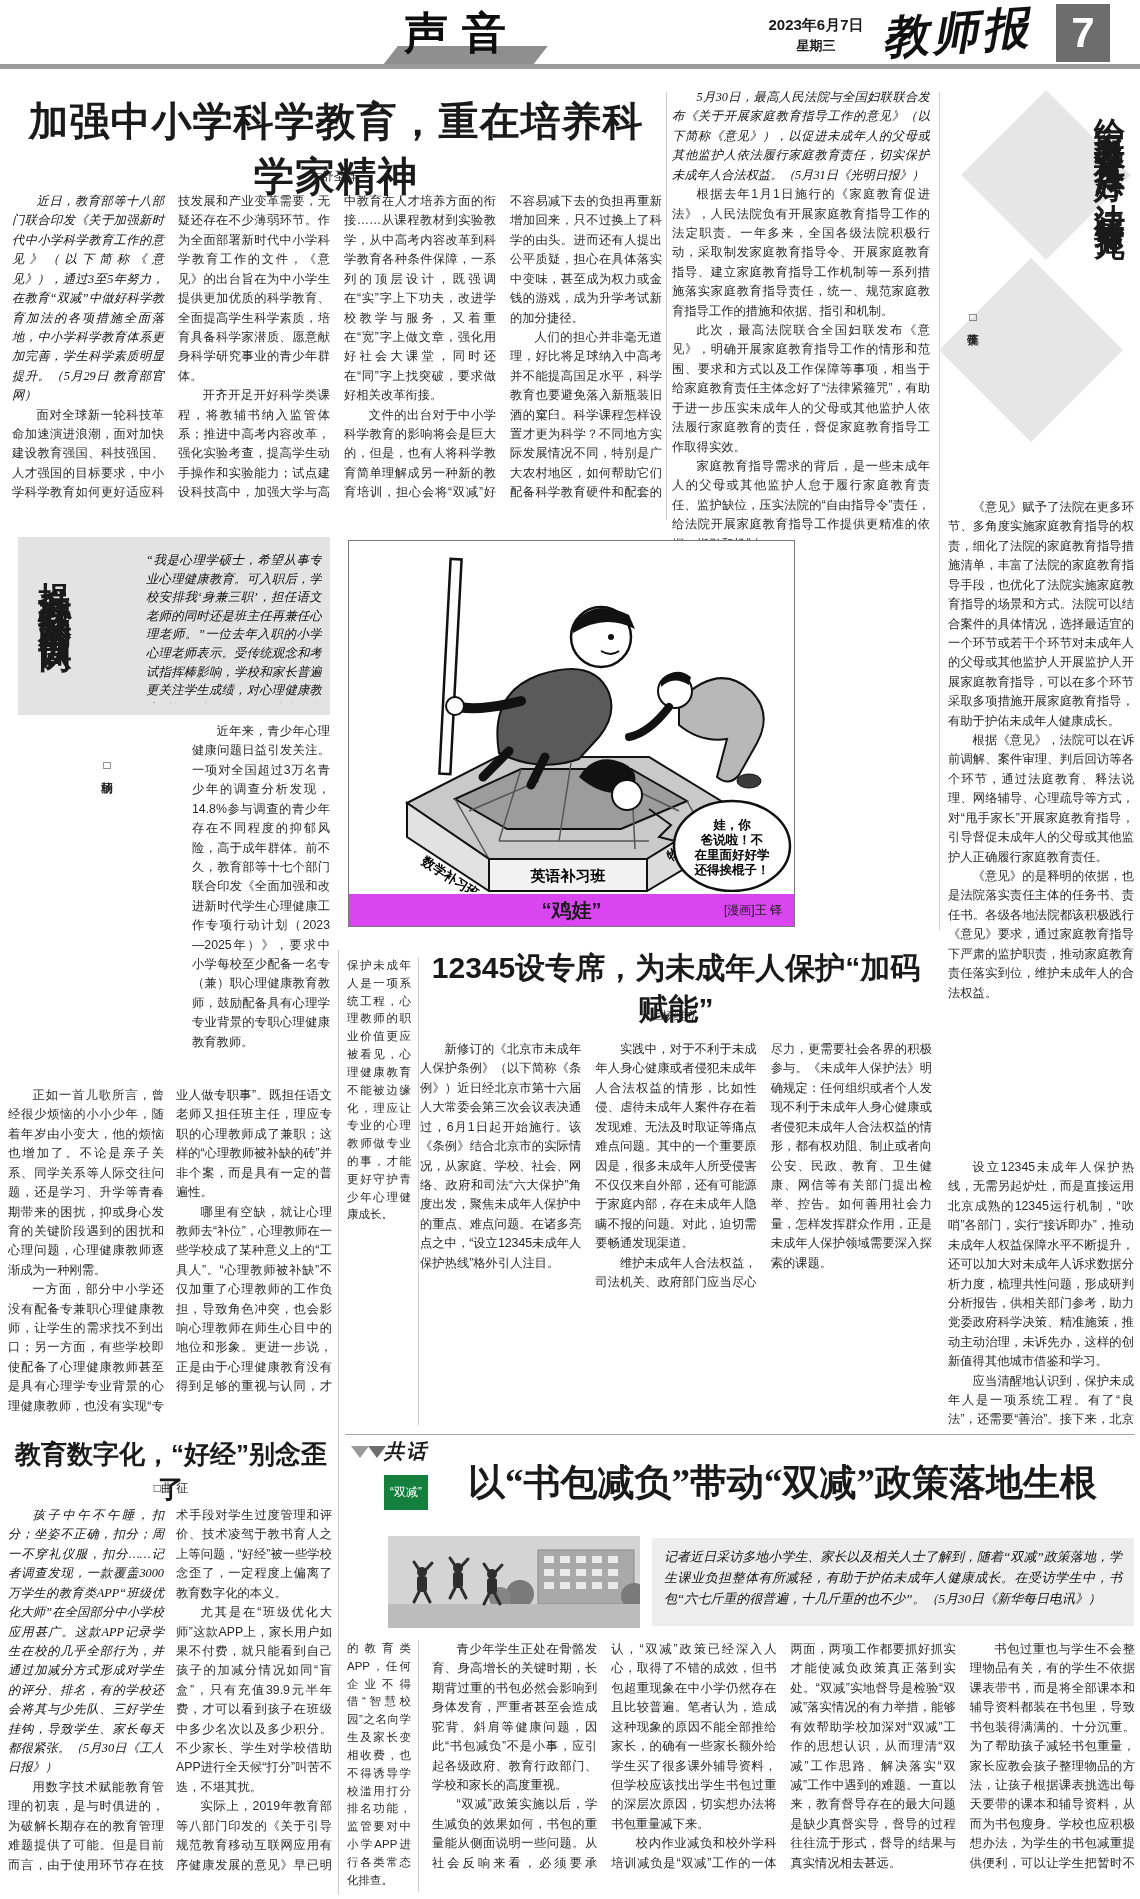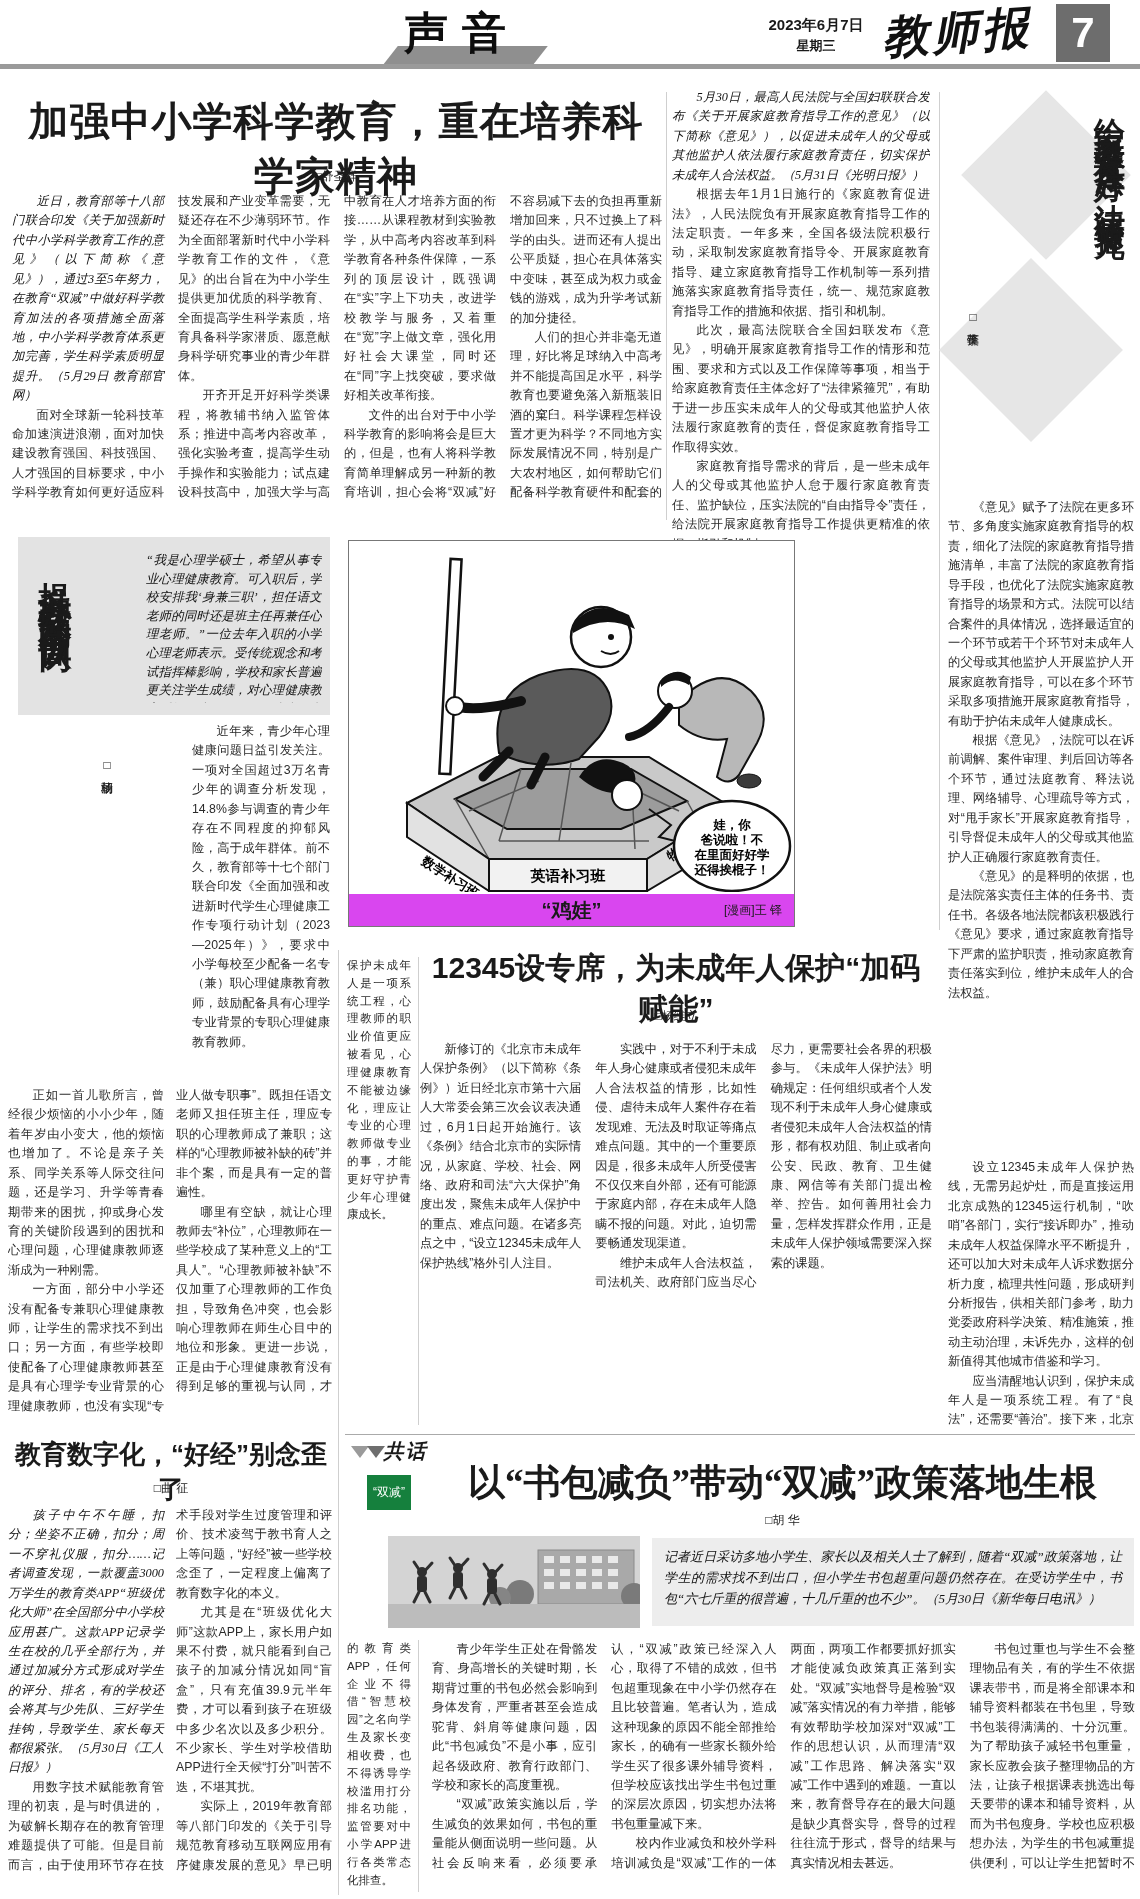--- a/index.html
+++ b/index.html
@@ -62,21 +62,21 @@
   .a4-title{left:420px;top:948px;width:512px;font-size:30px;}
   .a4-byline{left:420px;top:1008px;width:512px;}
   .a4-body{left:420px;top:1040px;width:512px;height:388px;column-count:3;column-gap:14px;}
   .a4-col4{left:948px;top:1158px;width:186px;height:270px;}
   
   .a5-title{left:10px;top:1437px;width:322px;font-size:26px;}
   .a5-byline{left:10px;top:1480px;width:322px;}
   .a5-body{left:8px;top:1506px;width:324px;height:388px;column-count:2;column-gap:12px;}
   
   .a6-toprule{left:345px;top:1434px;width:790px;height:1px;background:#aaaaaa;}
-  .badge{left:350px;top:1438px;width:78px;text-align:center;}
+  .badge{left:350px;top:1438px;width:78px;text-align:right;}
   .badge-chevron{display:inline-block;width:0;height:0;border-left:9px solid transparent;border-right:9px solid transparent;
                  border-top:12px solid #9a9a9a;margin-right:-6px;}
   .badge-word{font-size:20px;font-weight:bold;font-style:italic;letter-spacing:2px;}
   .badge-box{margin-top:10px;background:#15803d;color:#fff;font-size:12px;padding:9px 6px;display:inline-block;}
   .a6-title{left:430px;top:1458px;width:705px;font-family:"Liberation Serif",serif;font-weight:900;font-size:37px;}
   .a6-byline{left:430px;top:1512px;width:705px;}
   .photo{left:388px;top:1536px;width:252px;height:92px;background:#d8d8d8;overflow:hidden;}
   .a6-intro{left:652px;top:1538px;width:458px;height:70px;background:#ededed;padding:9px 12px;
             font-size:13px;line-height:1.6;text-align:justify;overflow:hidden;}
   .a6-body{left:432px;top:1640px;width:703px;height:252px;column-count:4;column-gap:14px;}
@@ -220,21 +220,20 @@
 
   <div class="abs a6-toprule"></div>
   <div class="abs badge">
     <span class="badge-chevron"></span>
     <span class="badge-chevron" style="border-top-color:#6e6e6e;"></span>
     <span class="badge-word">共话</span>
     <br>
     <span class="badge-box">“双减”</span>
   </div>
   <div class="abs headline a6-title">以“书包减负”带动“双减”政策落地生根</div>
-  <div class="abs byline a6-byline">□胡 华</div>
   <div class="abs photo">
     <svg width="252" height="92" viewBox="0 0 252 92">
       <rect x="0" y="0" width="252" height="92" fill="#d4d4d4"></rect>
       <rect x="150" y="14" width="96" height="54" fill="#a9a9a9" stroke="#8a8a8a"></rect>
       <g fill="#e9e9e9">
         <rect x="156" y="20" width="10" height="7"></rect>
           <rect x="172" y="20" width="10" height="7"></rect>
           <rect x="188" y="20" width="10" height="7"></rect>
           <rect x="204" y="20" width="10" height="7"></rect>
           <rect x="220" y="20" width="10" height="7"></rect>
@@ -272,21 +271,21 @@
       <g stroke="#2e2e2e" stroke-width="3" stroke-linecap="round">
         <line x1="31" y1="56" x2="26" y2="66"></line>
           <line x1="37" y1="56" x2="42" y2="66"></line>
         <line x1="67" y1="52" x2="62" y2="62"></line>
           <line x1="73" y1="52" x2="78" y2="62"></line>
         <line x1="101" y1="58" x2="96" y2="68"></line>
           <line x1="107" y1="58" x2="112" y2="68"></line>
       </g>
     </svg>
   </div>
-  <div class="abs kai a6-intro">记者近日采访多地小学生、家长以及相关人士了解到，随着“双减”政策落地，让学生的需求找不到出口，但小学生书包超重问题仍然存在。在受访学生中，书包“六七斤重的很普遍，十几斤重的也不少”。（5月30日《新华每日电讯》）</div>
+  <div class="abs kai a6-intro">记者近日采访多地小学生、家长以及相关人士了解到，随着“双减”政策落地，学生课业负担整体有所减轻，有助于护佑未成年人健康成长。在受访学生中，书包“六七斤重的很普遍，十几斤重的也不少”。（5月30日《新华每日电讯》）</div>
   <div class="abs body-text a6-body">
       <p>青少年学生正处在骨骼发育、身高增长的关键时期，长期背过重的书包必然会影响到身体发育，严重者甚至会造成驼背、斜肩等健康问题，因此“书包减负”不是小事，应引起各级政府、教育行政部门、学校和家长的高度重视。</p>
       <p>“双减”政策实施以后，学生减负的效果如何，书包的重量能从侧面说明一些问题。从社会反响来看，必须要承认，“双减”政策已经深入人心，取得了不错的成效，但书包超重现象在中小学仍然存在且比较普遍。笔者认为，造成这种现象的原因不能全部推给家长，的确有一些家长额外给学生买了很多课外辅导资料，但学校应该找出学生书包过重的深层次原因，切实想办法将书包重量减下来。</p>
       <p>校内作业减负和校外学科培训减负是“双减”工作的一体两面，两项工作都要抓好抓实才能使减负政策真正落到实处。“双减”实地督导是检验“双减”落实情况的有力举措，能够有效帮助学校加深对“双减”工作的思想认识，从而理清“双减”工作思路、解决落实“双减”工作中遇到的难题。一直以来，教育督导存在的最大问题是缺少真督实导，督导的过程往往流于形式，督导的结果与真实情况相去甚远。</p>
       <p>书包过重也与学生不会整理物品有关，有的学生不依据课表带书，而是将全部课本和辅导资料都装在书包里，导致书包装得满满的、十分沉重。为了帮助孩子减轻书包重量，家长应教会孩子整理物品的方法，让孩子根据课表挑选出每天要带的课本和辅导资料，从而为书包瘦身。学校也应积极想办法，为学生的书包减重提供便利，可以让学生把暂时不用的课本和辅导资料放在教室里。总之，“书包减负”事关“双减”成效和青少年身心健康，应以“书包减负”带动“双减”政策落地生根。</p>
     </div>
 
 </div>
 
 </body></html>

